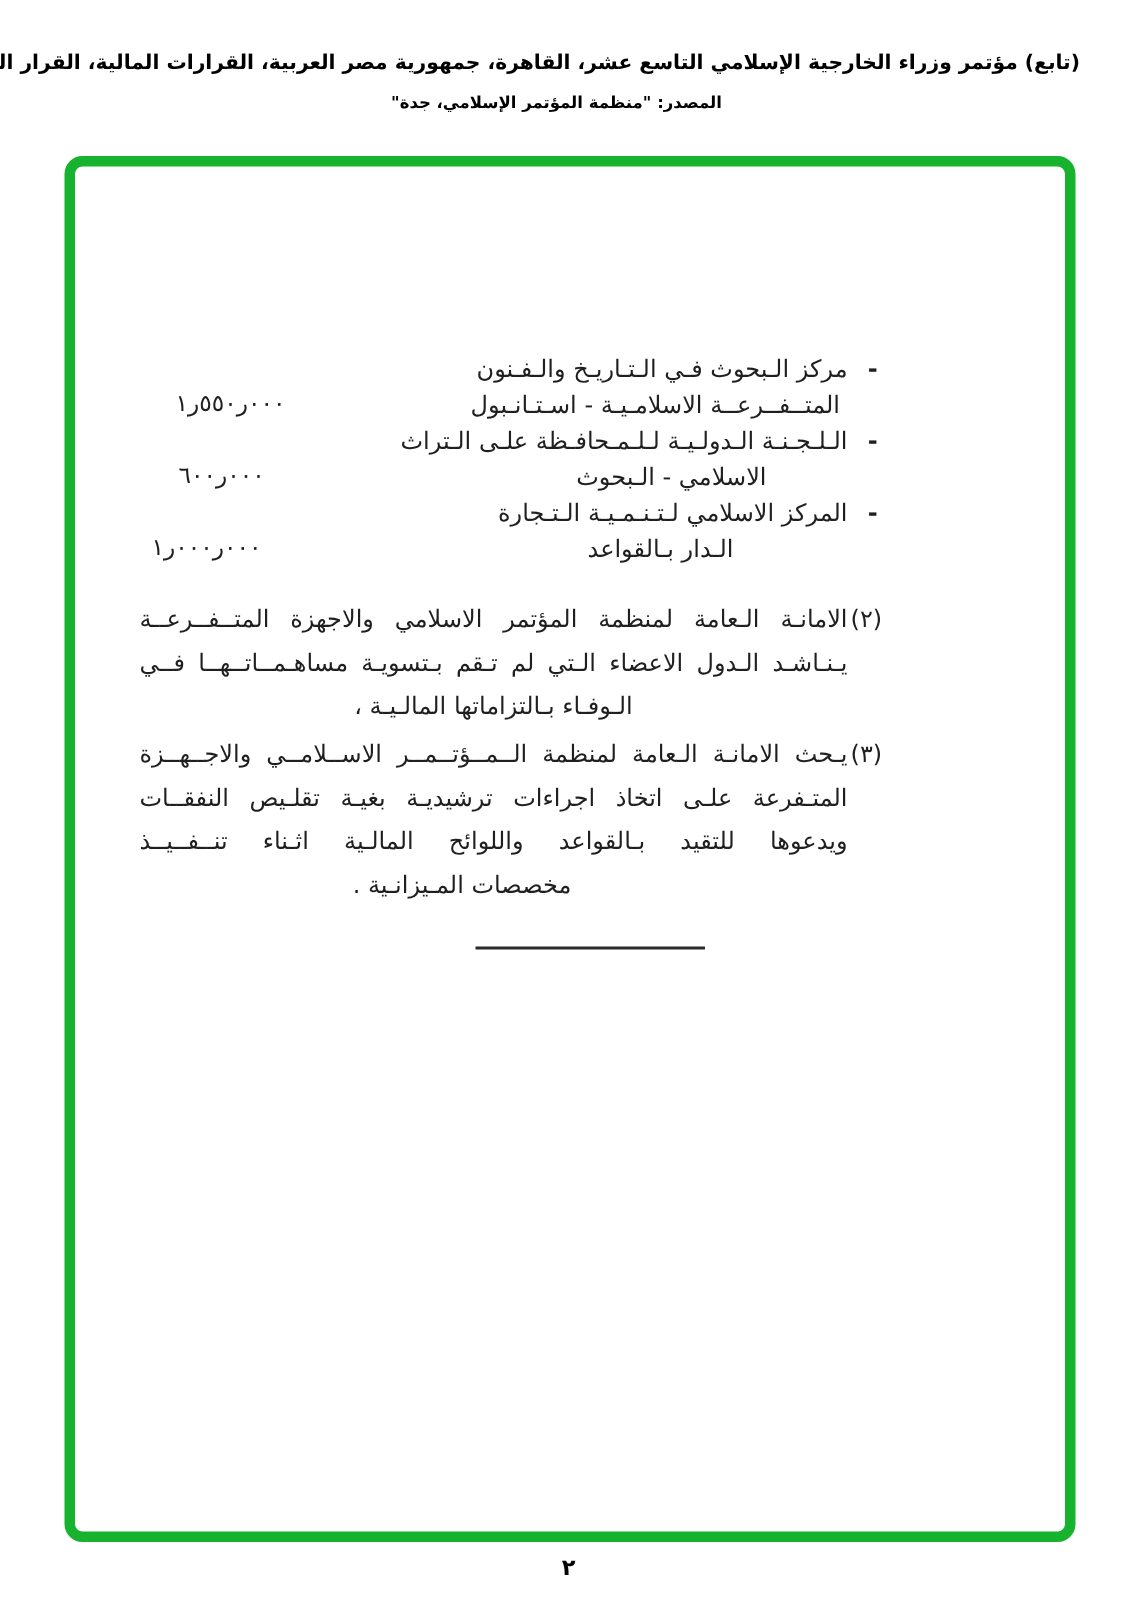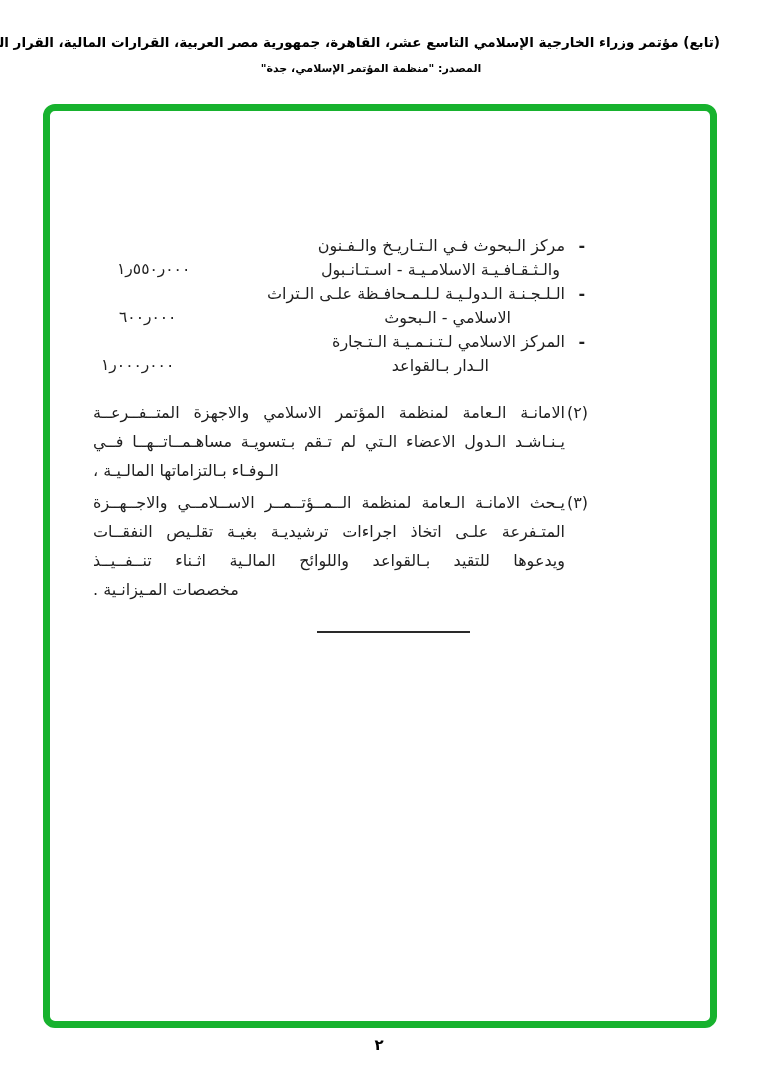--- a/index.html
+++ b/index.html
@@ -50,21 +50,21 @@
   .para{
     position:absolute;right:193px;width:472px;
     direction:rtl;font-size:16px;line-height:29px;letter-spacing:.3px;color:#1f1f1f;
   }
   .para-2{top:398px;}
   .para-3{top:488px;}
   .para-num{
     position:absolute;right:-42px;top:0;width:40px;text-align:left;
   }
   .pline{text-align:justify;text-align-last:justify;}
-  .pline-last{text-align:left;}
+  .pline-last{text-align:center;}
   .pad-last{padding-right:42px;}
   
   .divider{
     position:absolute;left:317px;top:631px;width:153px;height:2px;
     background:#2a2a2a;
   }
   .page-num{
     position:absolute;top:1036px;left:0;right:0;text-align:center;
     font-size:15px;font-weight:bold;color:#000;
   }
@@ -75,21 +75,21 @@
 <div class="hdr1">(تابع) مؤتمر وزراء الخارجية الإسلامي التاسع عشر، القاهرة، جمهورية مصر العربية، القرارات المالية، القرار الرقم ٣/١٩- أف</div>
 <div class="hdr2">المصدر: "منظمة المؤتمر الإسلامي، جدة"</div>
 
 <div class="frame"></div>
 
 <div class="bullets">
 
   <div class="bullet-item">
     <span class="bullet-dash">-</span>
     <div>مركز الـبحوث فـي الـتـاريـخ والـفـنون</div>
-    <div class="l2a">والـثـقـافـيـة الاسلامـيـة - اسـتـانـبول</div>
+    <div class="l2a">المتــفــرعــة الاسلامـيـة - اسـتـانـبول</div>
     <span class="amount amt-0">١ر٥٥٠ر٠٠٠</span>
   </div>
 
   <div class="bullet-item">
     <span class="bullet-dash">-</span>
     <div>الـلـجـنـة الـدولـيـة لـلـمـحافـظة علـى الـتراث</div>
     <div class="l2b">الاسلامي - الـبحوث</div>
     <span class="amount amt-1">٦٠٠ر٠٠٠</span>
   </div>
 

